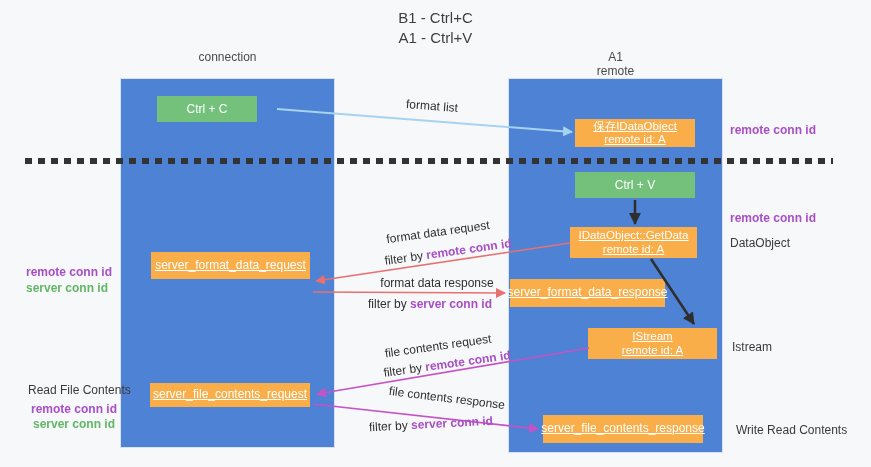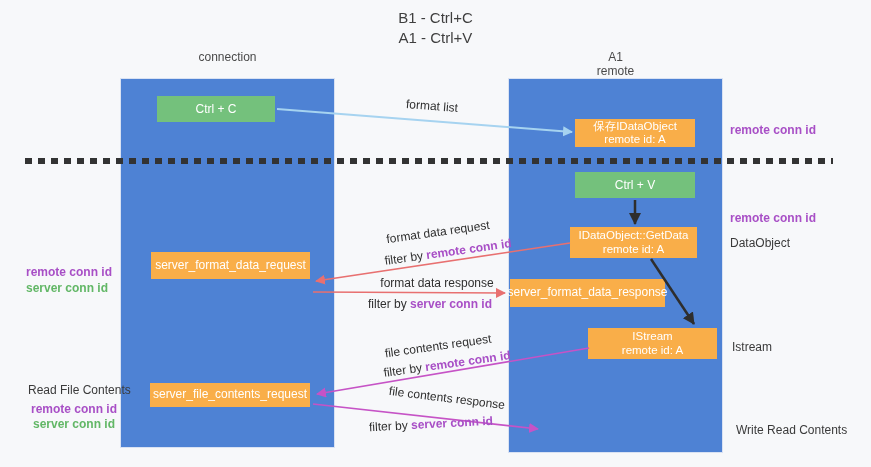--- a/index.html
+++ b/index.html
@@ -14,21 +14,21 @@
 
   .column{position:absolute;background:var(--column-blue,#4e82d4);
           border:1px solid #d9e2f3;box-sizing:border-box;z-index:1;}
 
   .divider{position:absolute;left:25px;top:158px;width:808px;height:6px;z-index:2;
            background:repeating-linear-gradient(90deg,#333 0 7px,transparent 7px 13px);}
 
   .node{position:absolute;z-index:3;display:flex;flex-direction:column;align-items:center;
         justify-content:center;color:#fff;text-align:center;box-sizing:border-box;}
   .node.green{background:var(--box-green,#74c17c);font-size:12px;}
-  .node.orange{background:var(--box-orange,#f9ae49);font-size:11.5px;line-height:13.5px;}
+  .node.orange{background:var(--box-orange,#f9ae49);font-size:11.5px;line-height:13.5px;text-decoration:underline;}
 
   svg.arrows{position:absolute;left:0;top:0;z-index:4;pointer-events:none;}
 
   .msg{position:absolute;z-index:5;font-size:12px;color:#2f2f2f;white-space:nowrap;}
   .msg .key-purple{color:var(--label-purple,#a84fc6);font-weight:bold;}
 
   .side-label{position:absolute;z-index:5;font-size:12px;white-space:nowrap;}
   .side-label.purple{color:var(--label-purple,#a84fc6);font-weight:bold;}
   .side-label.green{color:var(--label-green,#62b766);font-weight:bold;}
   .side-label.dark{color:#3a3a3a;font-weight:normal;}
@@ -49,21 +49,21 @@
   <div class="lifeline-header" style="left:508px;top:50px;">
     <div>A1</div>
     <div>remote</div>
   </div>
 
   <div class="column" style="left:120px;top:78px;width:215px;height:370px;"></div>
   <div class="column" style="left:508px;top:78px;width:215px;height:375px;"></div>
 
   <div class="divider"></div>
 
-  <div class="node green" style="left:157px;top:96px;width:118px;height:26px;">
+  <div class="node green" style="left:157px;top:96px;width:100px;height:26px;">
     <span>Ctrl + C</span>
   </div>
 
   <div class="node orange" style="left:575px;top:119px;width:120px;height:28px;">
     <span>保存IDataObject</span>
     <span>remote id: A</span>
   </div>
 
   <div class="node green" style="left:575px;top:172px;width:120px;height:26px;">
     <span>Ctrl + V</span>
@@ -84,20 +84,23 @@
 
   <div class="node orange" style="left:588px;top:328px;width:129px;height:31px;">
     <span>IStream</span>
     <span>remote id: A</span>
   </div>
 
   <div class="node orange" style="left:150px;top:383px;width:160px;height:24px;font-size:12px;">
     <span>server_file_contents_request</span>
   </div>
 
+  <div class="node orange" style="left:543px;top:415px;width:160px;height:28px;font-size:12px;">
+    <span>server_file_contents_response</span>
+  </div>
 
   <svg class="arrows" width="871" height="467" viewBox="0 0 871 467">
     <defs>
       <marker id="head-blue" markerUnits="userSpaceOnUse" markerWidth="11" markerHeight="11" refX="9" refY="5" orient="auto">
         <path d="M0,0 L10,5 L0,10 Z" fill="#a6d3f0"></path>
       </marker>
       <marker id="head-red" markerUnits="userSpaceOnUse" markerWidth="11" markerHeight="11" refX="9" refY="5" orient="auto">
         <path d="M0,0 L10,5 L0,10 Z" fill="#e87070"></path>
       </marker>
       <marker id="head-magenta" markerUnits="userSpaceOnUse" markerWidth="11" markerHeight="11" refX="9" refY="5" orient="auto">

